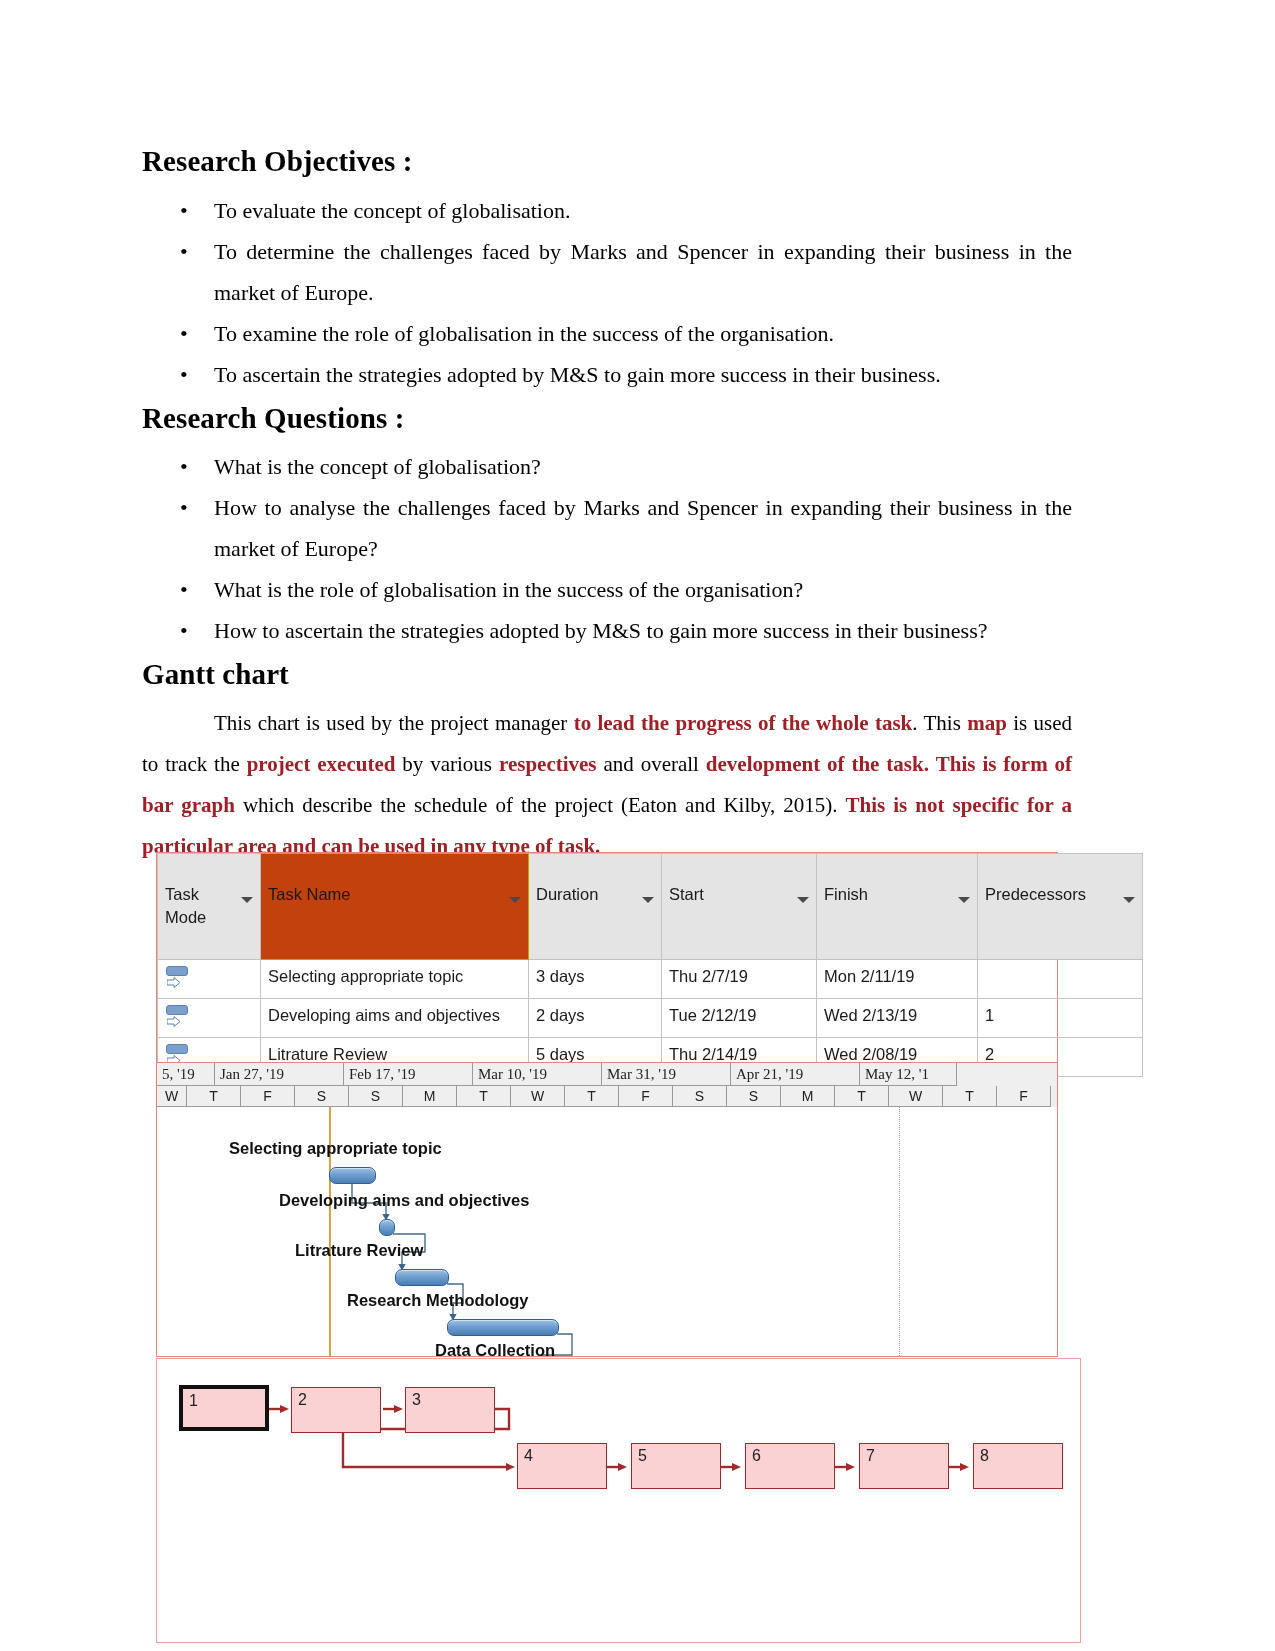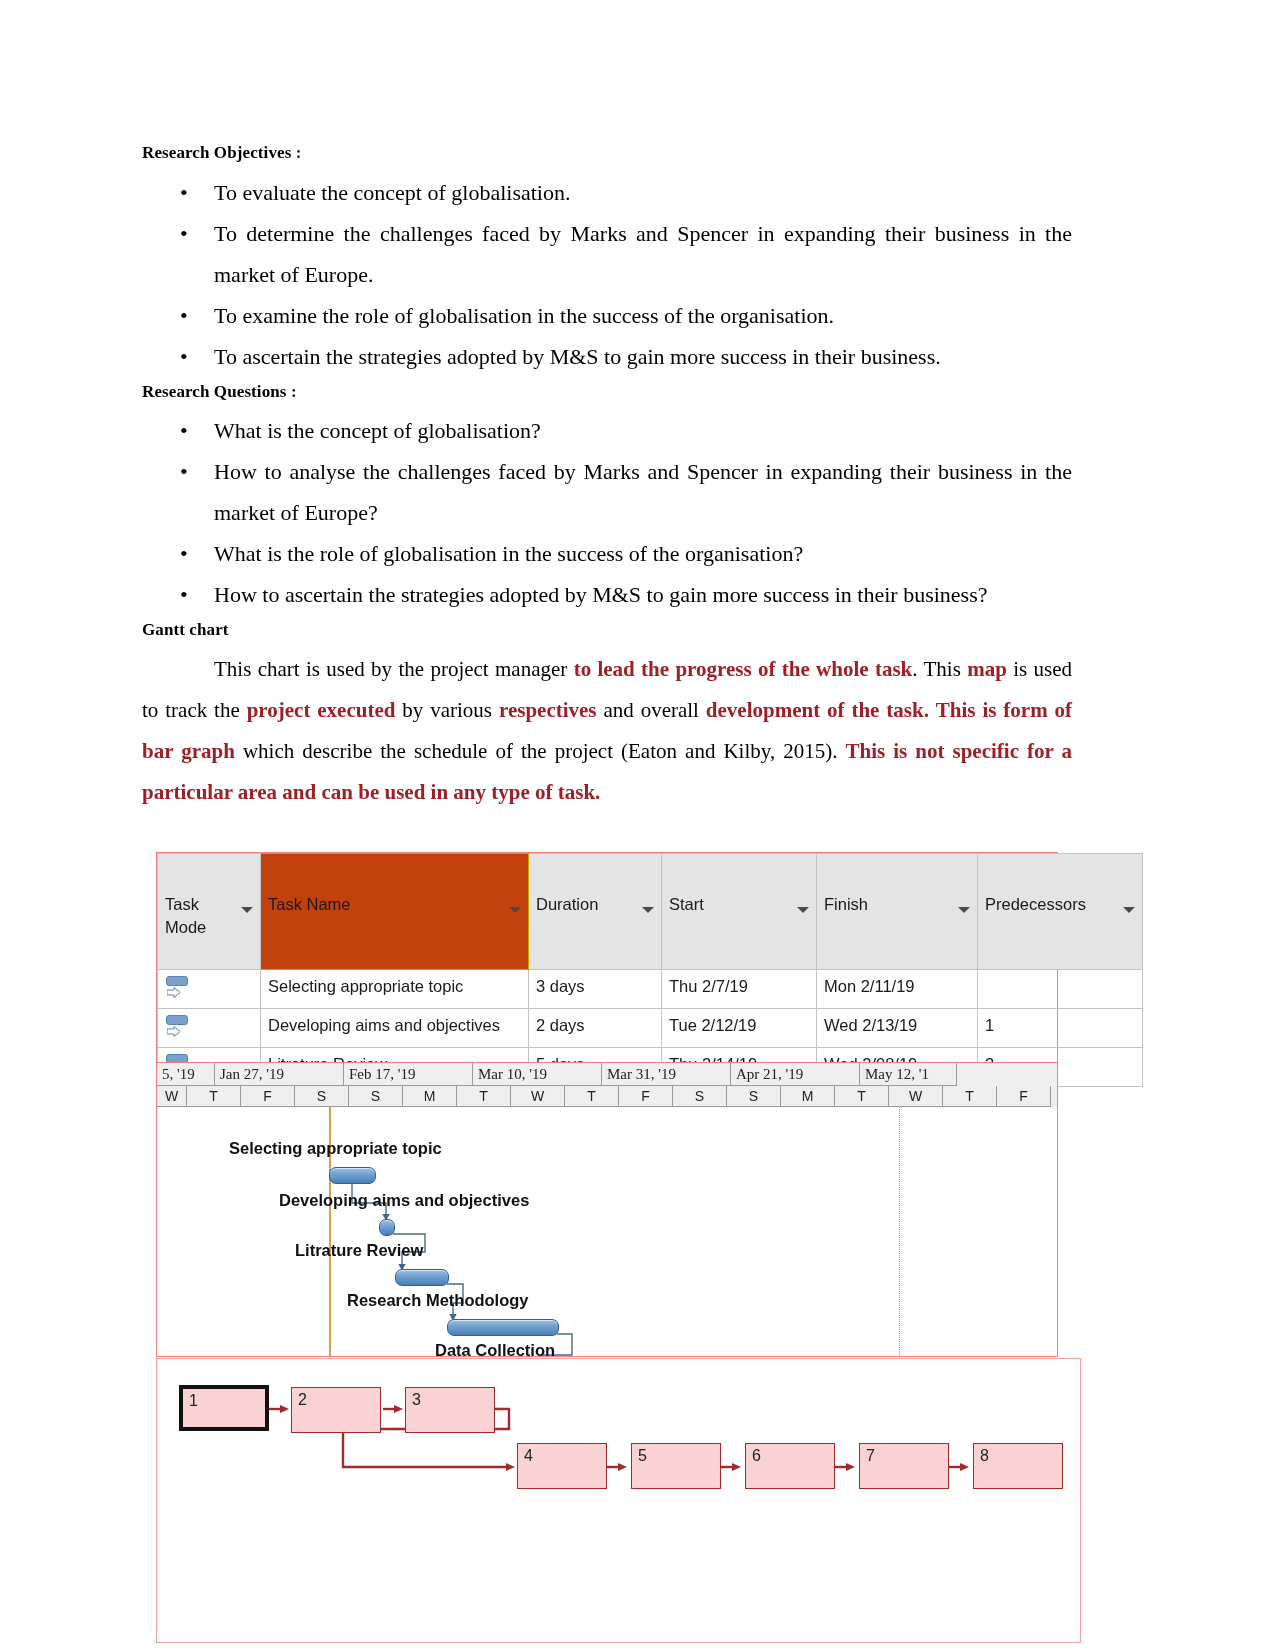--- a/index.html
+++ b/index.html
@@ -8,21 +8,21 @@
     font-family:"Liberation Serif", "DejaVu Serif", serif;
     color:#000000;
     position:relative;
     overflow:hidden;
   }
   .page { position:relative; width:1275px; height:1651px; }
 
   
   .doc { position:absolute; left:142px; top:140px; width:930px; }
   h2.heading {
-    font-size:17px; font-weight:bold; margin:0 0 6px 0;
+    font-size:29px; font-weight:bold; margin:0 0 6px 0;
     letter-spacing:.1px; line-height:1.5;
   }
   ul.bullets { list-style:none; margin:0 0 2px 0; padding:0; }
   ul.bullets li {
     position:relative; padding-left:72px;
     font-size:22px; line-height:41px;
     text-align:justify; text-justify:inter-word;
   }
   ul.bullets li::before {
     content:"\2022"; position:absolute; left:38px; top:0;
@@ -46,21 +46,21 @@
     font-family:"Liberation Sans","DejaVu Sans",sans-serif;
     font-size:16.5px; color:#1a1a1a;
     table-layout:fixed;
   }
   table.msp-grid th, table.msp-grid td {
     border:1px solid #c3c3c3; vertical-align:top;
     padding:5px 7px 7px 7px; font-weight:normal; text-align:left;
     line-height:23px;
   }
   table.msp-grid thead th {
-    background:#e4e4e4; height:42px; padding-top:16px;
+    background:#e4e4e4; height:42px; padding-top:6px;
     position:relative; white-space:pre-line;
   }
   table.msp-grid thead th.tn { background:#c2410c; border-color:#c9a400; }
   .hdr-inner { display:flex; justify-content:space-between; align-items:flex-start; }
   .hdr-txt { display:block; }
   .caret {
     width:0;height:0;border-left:6px solid transparent;
     border-right:6px solid transparent;border-top:6px solid #4a4a4a;
     margin-top:14px; flex:0 0 auto;
   }

